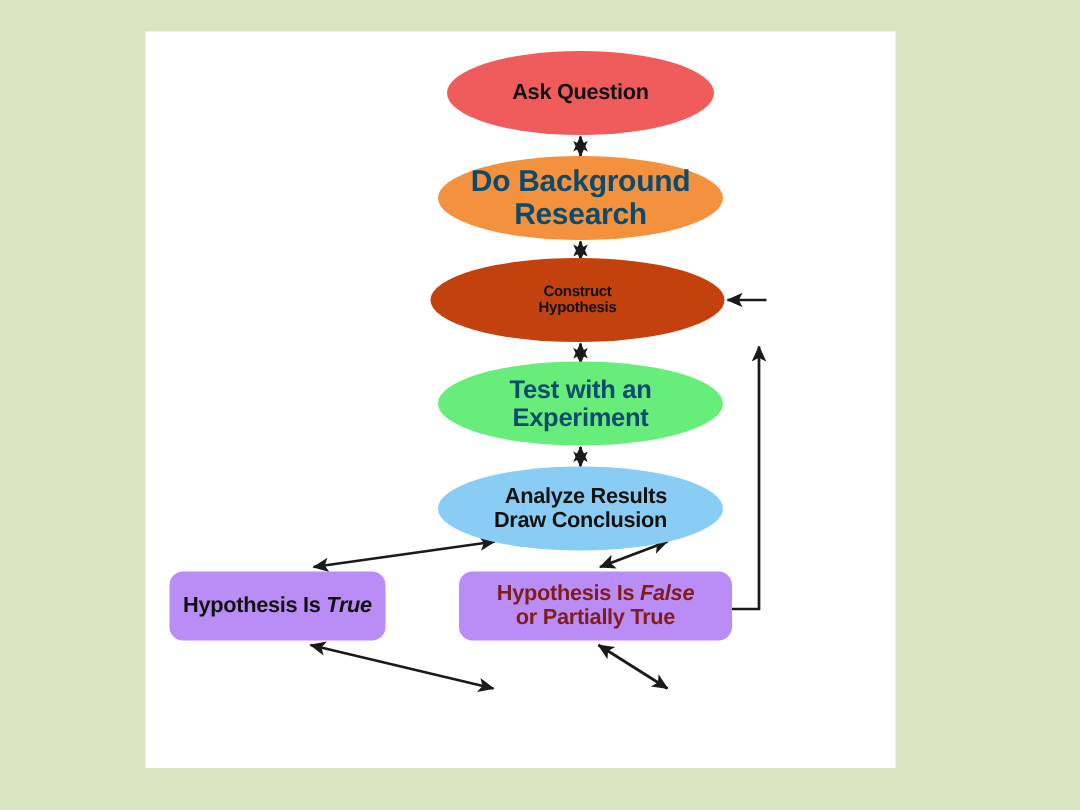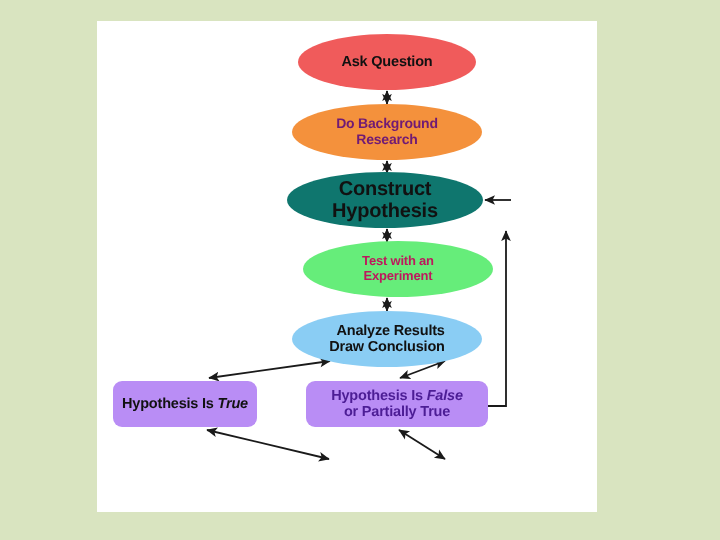--- a/index.html
+++ b/index.html
@@ -102,38 +102,38 @@
 
           <path d="M391,385 L409,385 L409,210" marker-end="url(#ah)"></path>
 
           <line x1="414" y1="179" x2="388" y2="179" marker-end="url(#ah)"></line>
         </g>
       </svg>
 
     <div class="node ellipse" style="left: 201px; top: 13px; width: 178px; height: 56px; background: rgb(240, 91, 91); font-size: 14.5px; color: rgb(17, 17, 17);">
           <span class="lbl">Ask Question</span>
         </div>
-        <div class="node ellipse" style="left: 195px; top: 83px; width: 190px; height: 56px; background: rgb(244, 145, 60); font-size: 14px; color: #701a75;">
+        <div class="node ellipse" style="left: 195px; top: 83px; width: 190px; height: 56px; background: rgb(244, 145, 60); font-size: 20px; color: #0c4a6e;">
           <span class="lbl">Do Background
 Research</span>
         </div>
-        <div class="node ellipse" style="left: 190px; top: 151px; width: 196px; height: 56px; background: #0f766e; font-size: 20px; color: rgb(17, 17, 17);">
+        <div class="node ellipse" style="left: 190px; top: 151px; width: 196px; height: 56px; background: #c2410c; font-size: 10px; color: rgb(17, 17, 17);">
           <span class="lbl">Construct
 Hypothesis</span>
         </div>
-        <div class="node ellipse" style="left: 206px; top: 220px; width: 190px; height: 56px; background: rgb(102, 237, 122); font-size: 13px; color: #be185d;">
+        <div class="node ellipse" style="left: 195px; top: 220px; width: 190px; height: 56px; background: rgb(102, 237, 122); font-size: 17px; color: #0c4a6e;">
           <span class="lbl">Test with an
 Experiment</span>
         </div>
         <div class="node ellipse" style="left: 195px; top: 290px; width: 190px; height: 56px; background: rgb(138, 205, 244); font-size: 14.5px; color: rgb(17, 17, 17); text-align: right;">
           <span class="lbl">Analyze Results
 Draw Conclusion</span>
         </div>
         <div class="node rounded" style="left: 16px; top: 360px; width: 144px; height: 46px; background: rgb(185, 141, 245); font-size: 14.5px; color: rgb(17, 17, 17); align-items: center;">
           <span class="lbl">Hypothesis Is <i>True</i></span>
         </div>
-        <div class="node rounded" style="left: 209px; top: 360px; width: 182px; height: 46px; background: rgb(185, 141, 245); font-size: 14.5px; color: #4c1d95;">
+        <div class="node rounded" style="left: 209px; top: 360px; width: 182px; height: 46px; background: rgb(185, 141, 245); font-size: 14.5px; color: #7f1d1d;">
           <span class="lbl">Hypothesis Is <i>False</i>
 <span>or Partially True</span></span>
         </div>
       </div>
   </div>
 </div>
 
 </body></html>

